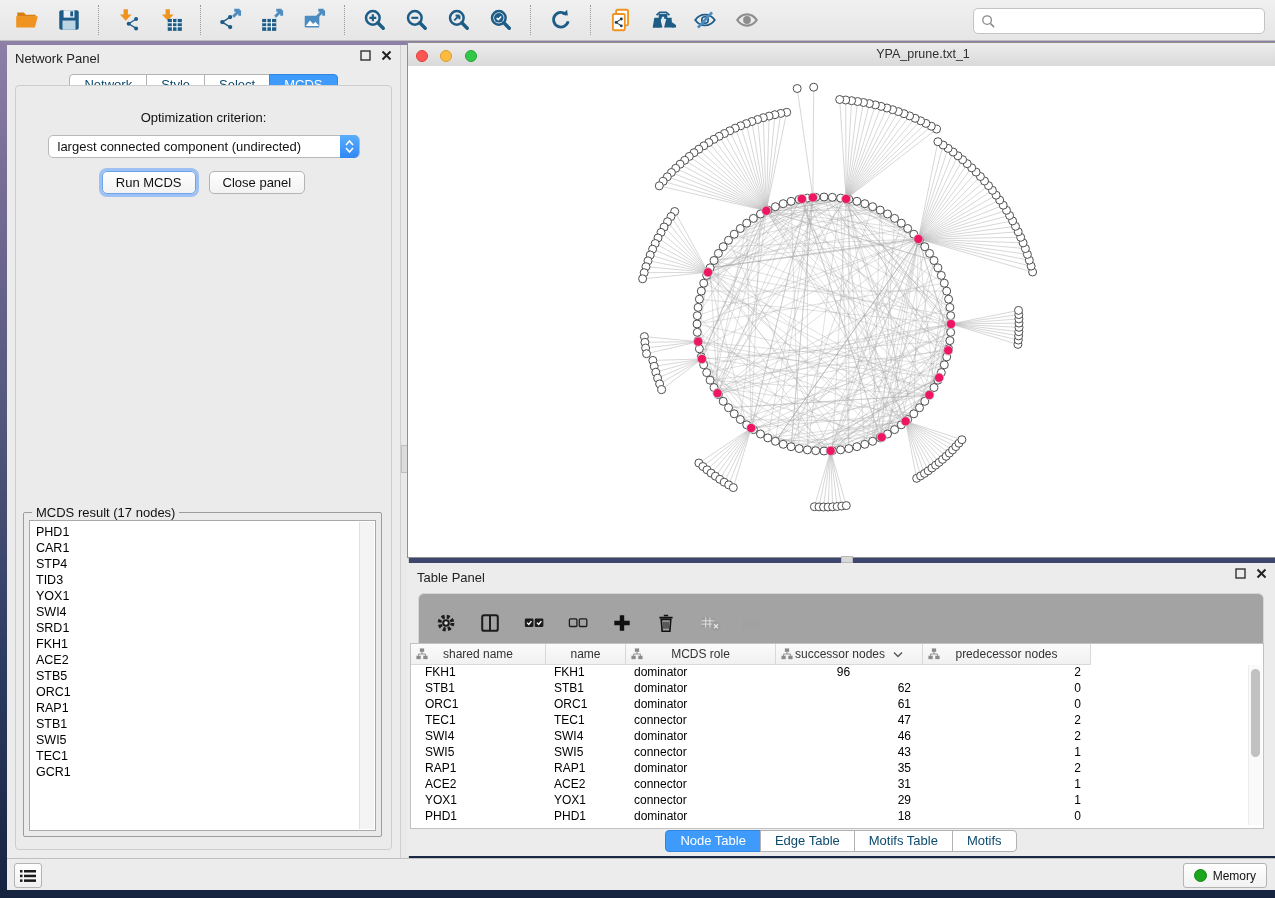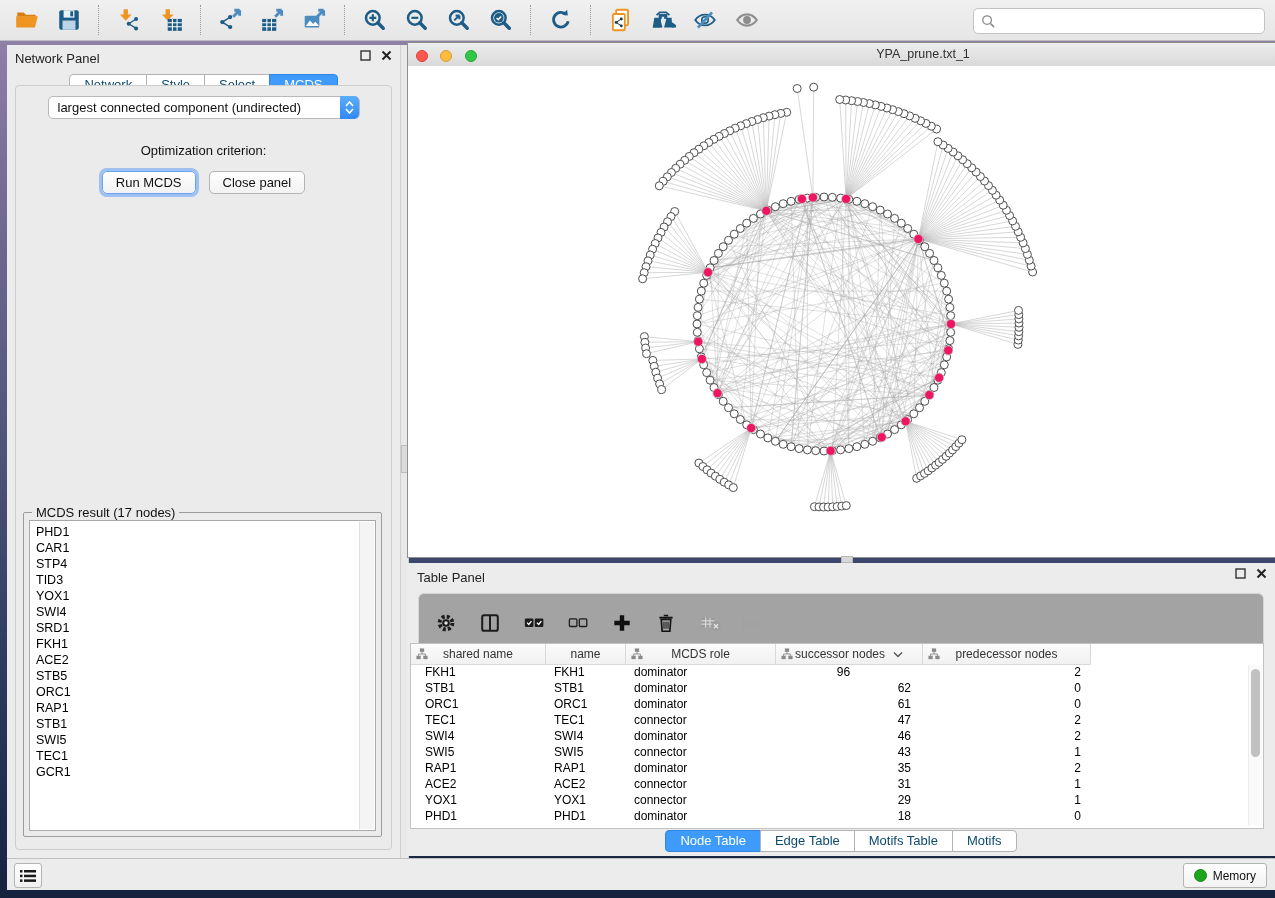--- a/index.html
+++ b/index.html
@@ -271,32 +271,32 @@
     </div>
     <div id="cp-tabs">
         <span class="seg" id="cp-seg">
           <span class="tab">Network</span>
           <span class="tab">Style</span>
           <span class="tab">Select</span>
           <span class="tab active">MCDS</span>
         </span>
       </div>
     <div id="cp-box">
+      <div id="opt-label">Optimization criterion:</div>
       <div id="opt-select">
         <div class="val">largest connected component (undirected)</div>
         <div class="spin">
           <svg width="9" height="6" viewBox="0 0 9 6">
               <path d="M1 5l3.5-4L8 5" fill="none" stroke="#fff" stroke-width="1.6"></path>
             </svg>
           <svg width="9" height="6" viewBox="0 0 9 6">
               <path d="M1 1l3.5 4L8 1" fill="none" stroke="#fff" stroke-width="1.6"></path>
             </svg>
         </div>
       </div>
-      <div id="opt-label">Optimization criterion:</div>
       <div id="cp-buttons">
         <button class="btn focus">Run MCDS</button>
         <button class="btn">Close panel</button>
       </div>
       <div id="result-box">
         <span id="result-legend">MCDS result (17 nodes)</span>
         <div id="result-list">
           <div id="result-items">
               <div>PHD1</div>
               <div>CAR1</div>

